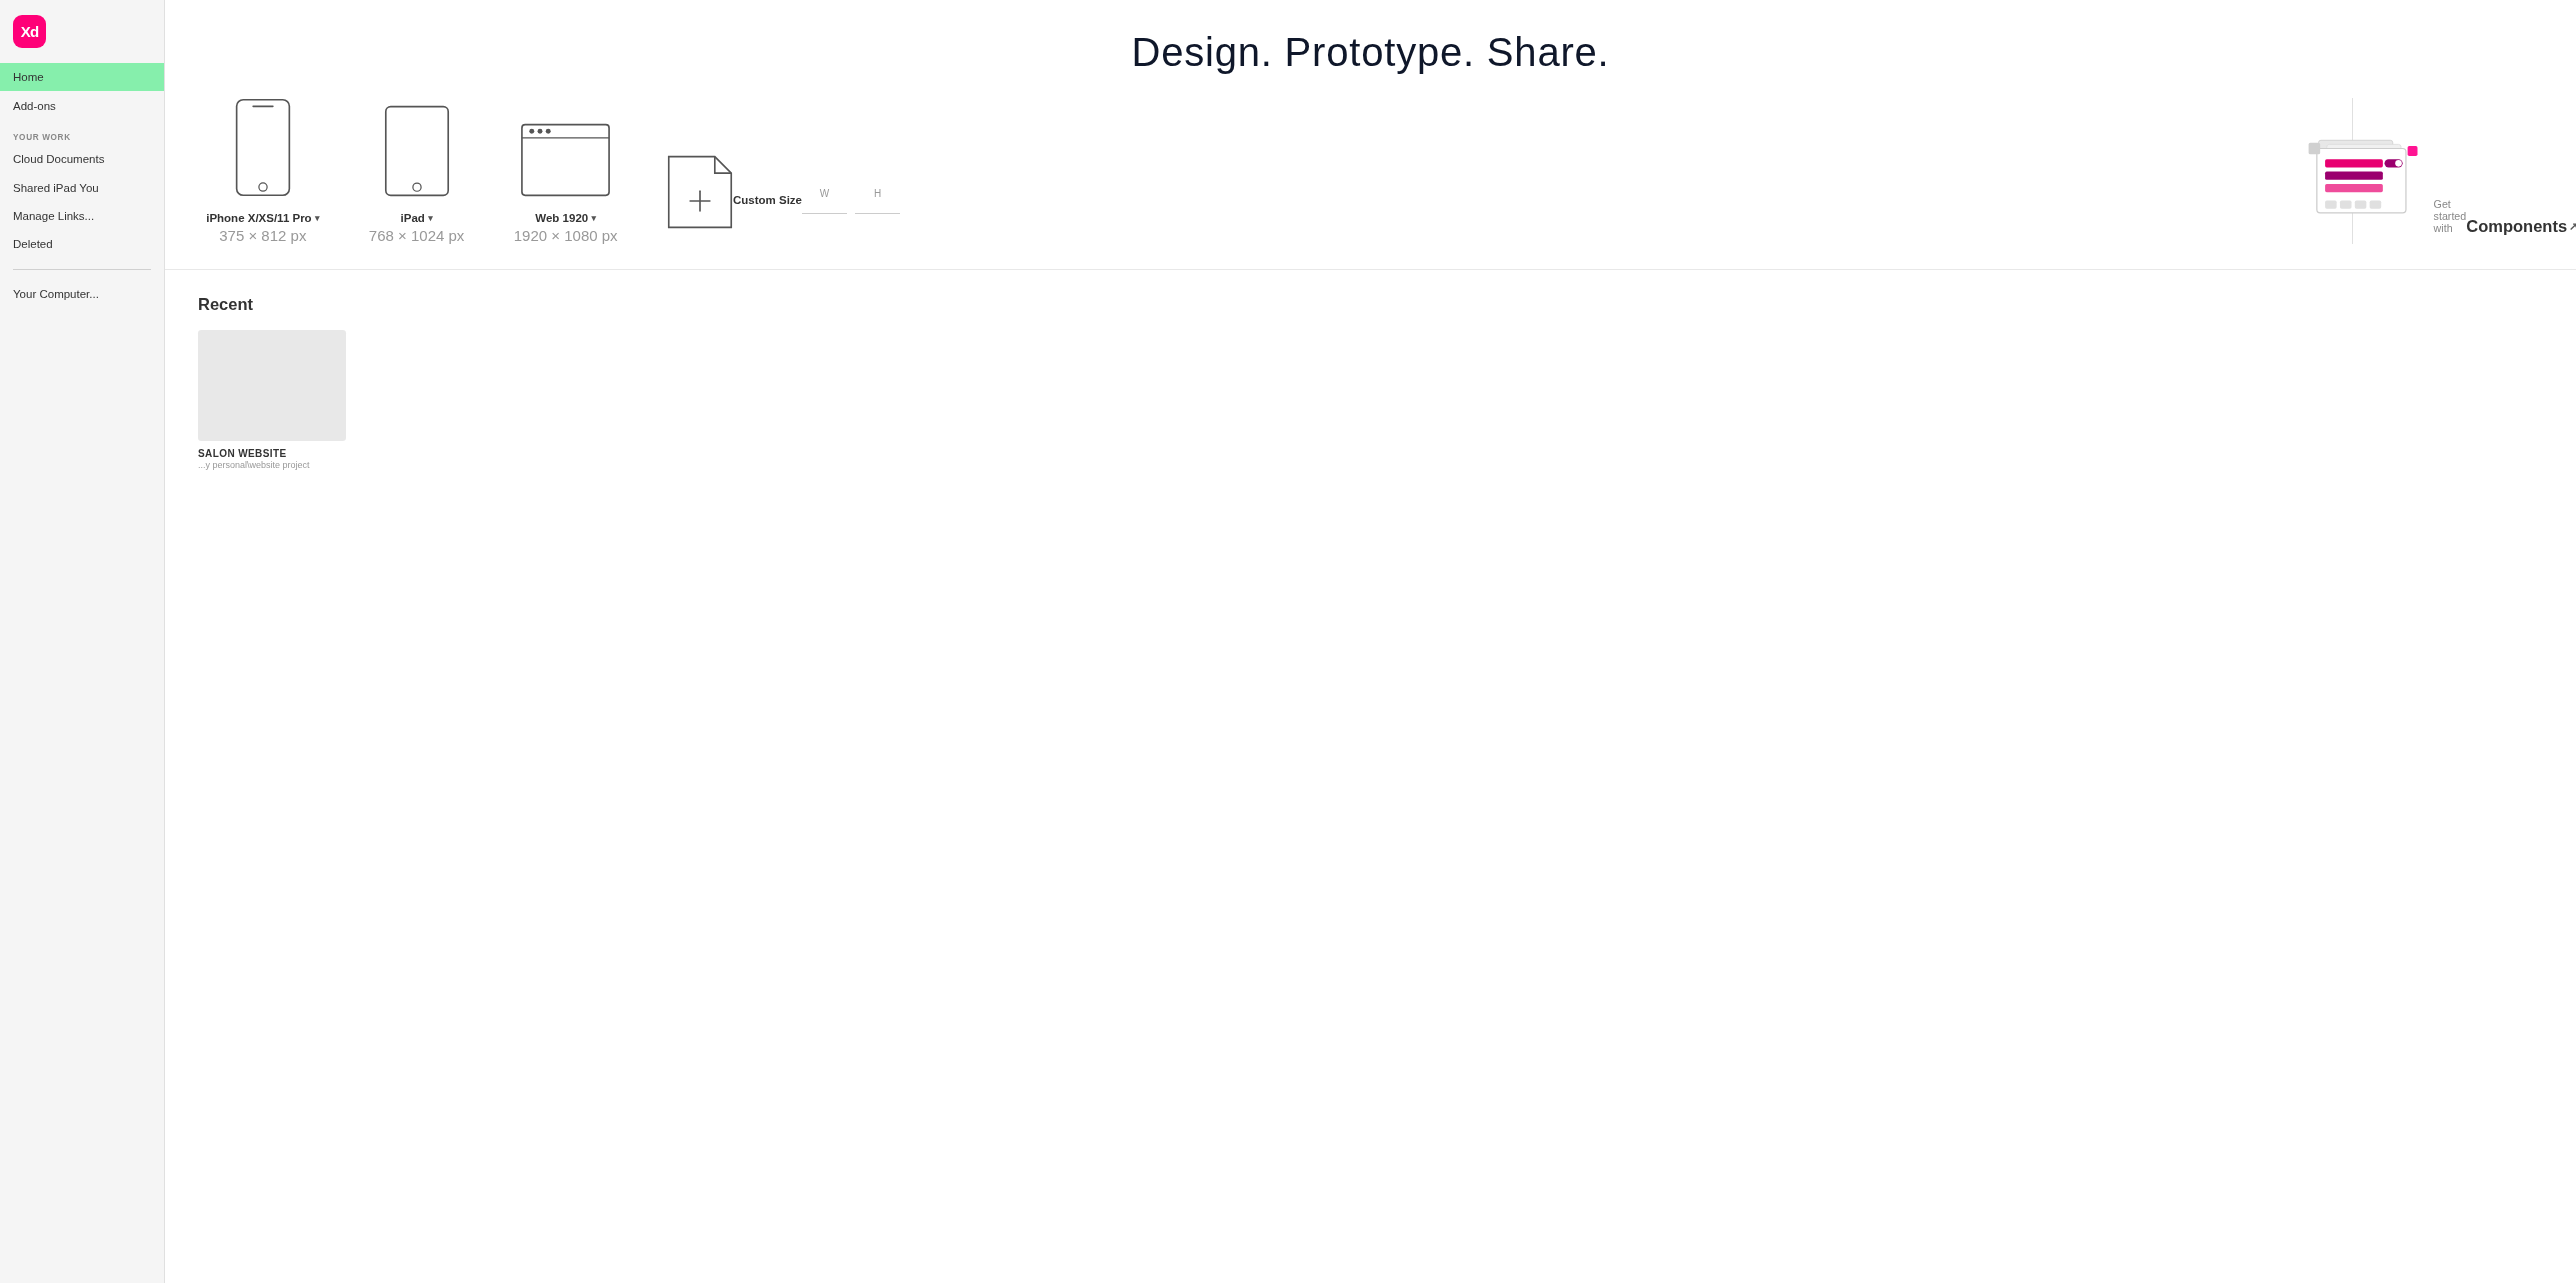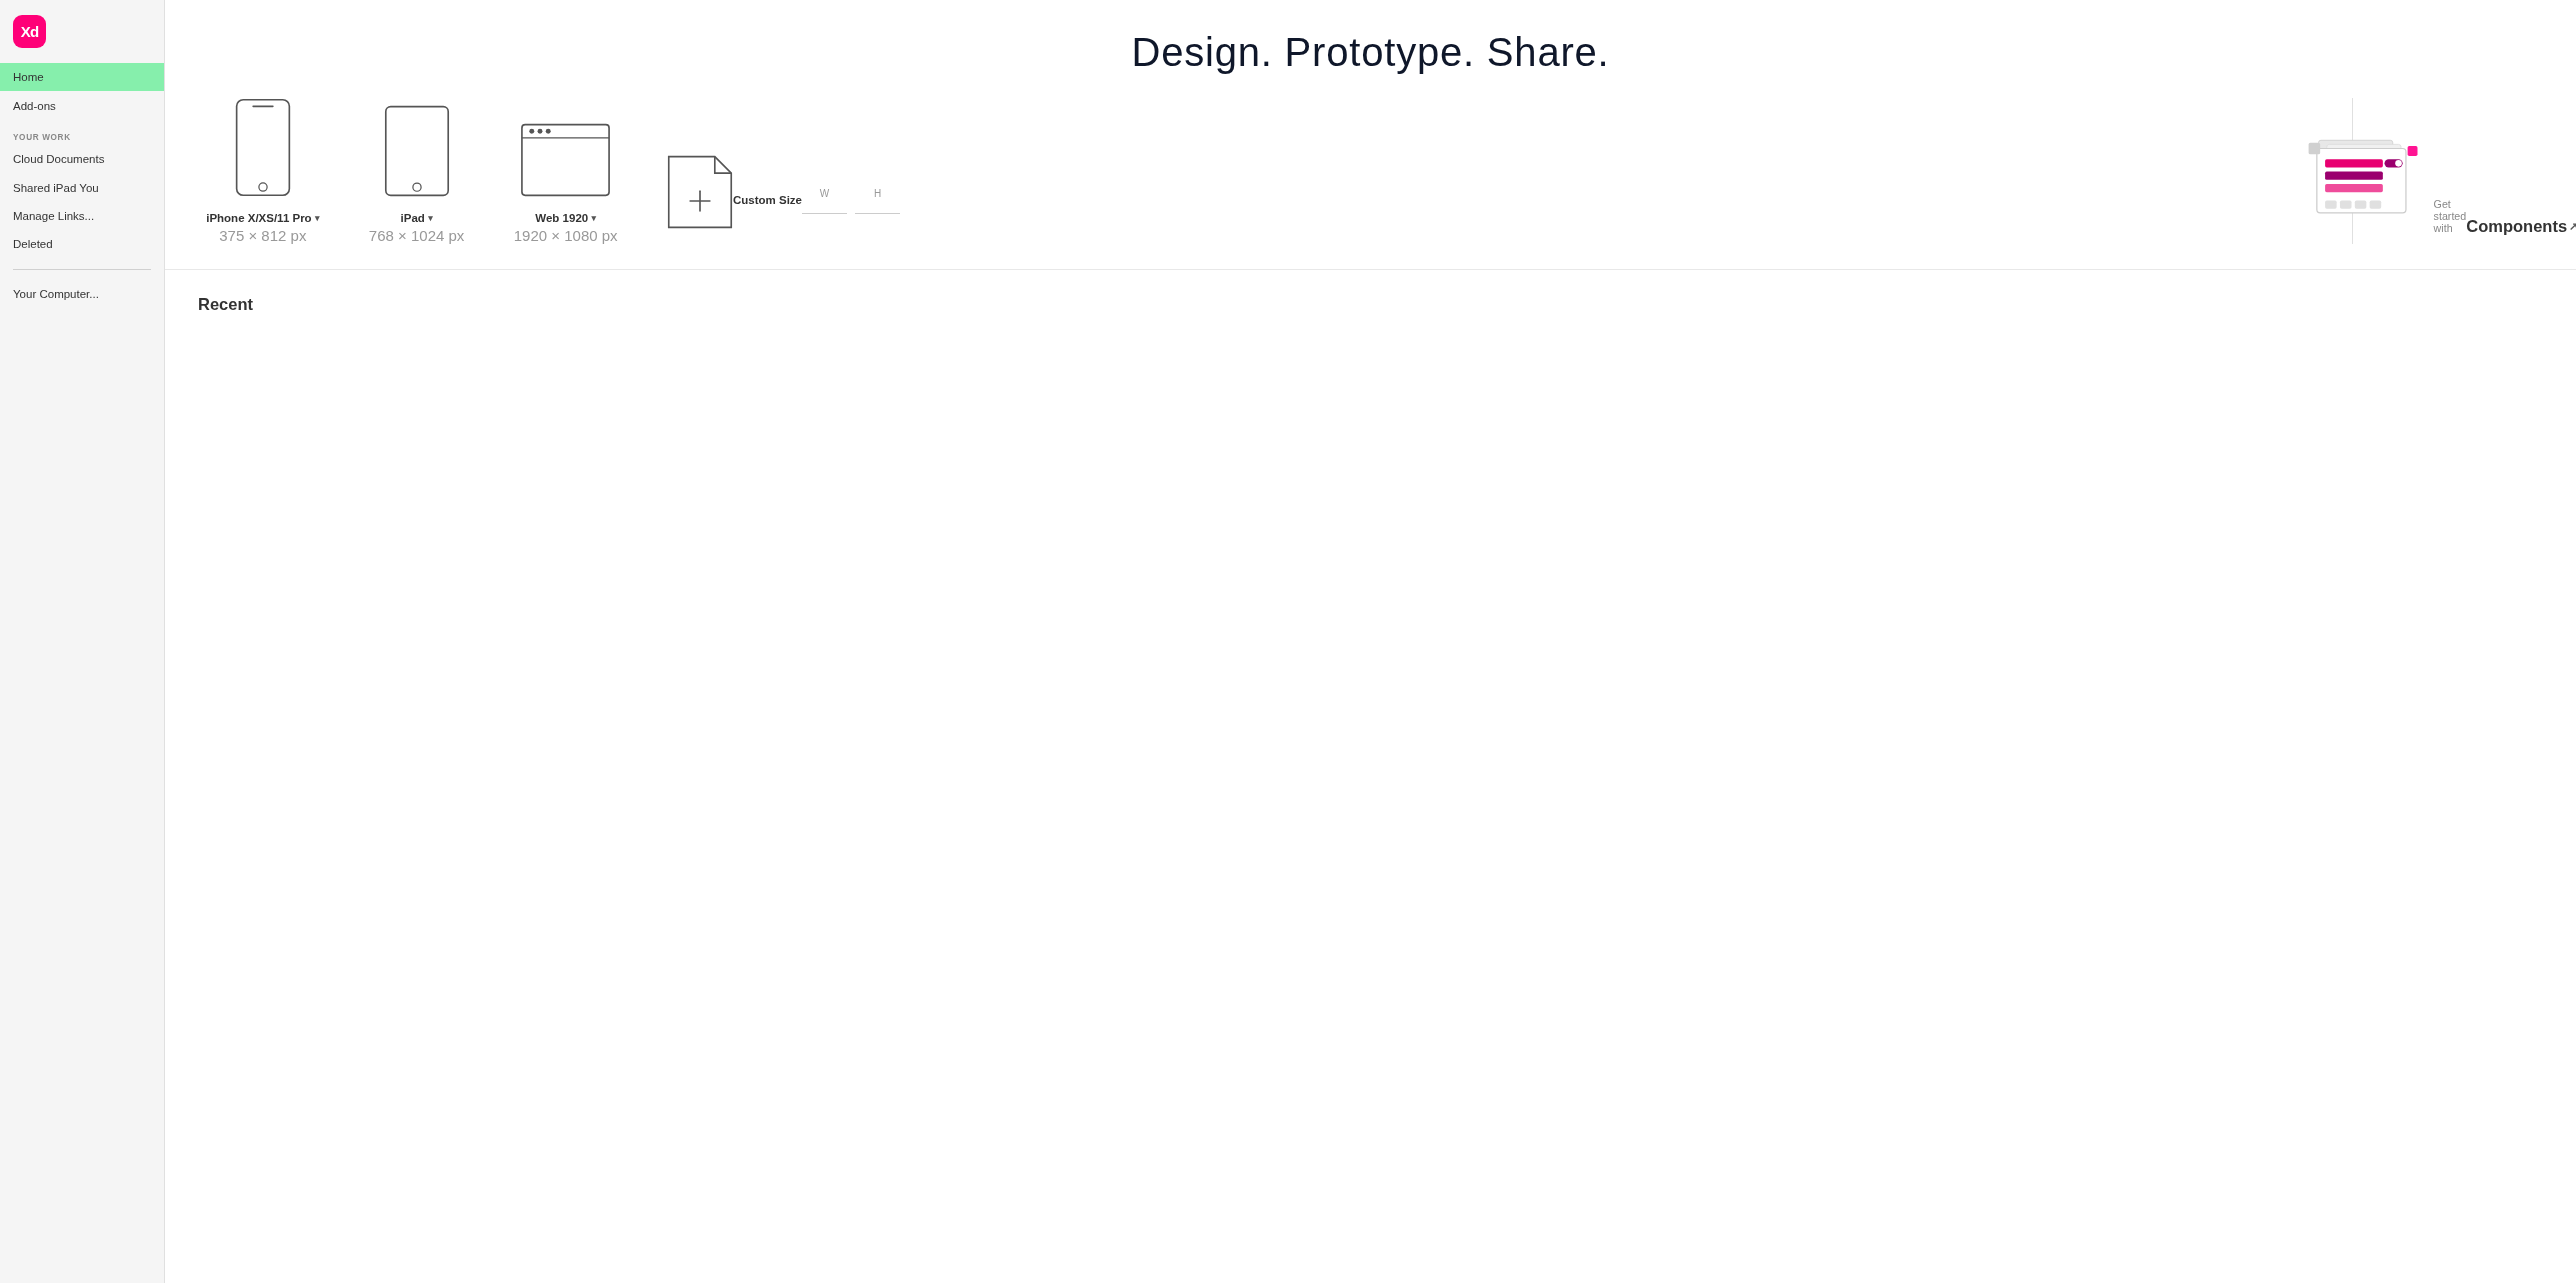--- a/index.html
+++ b/index.html
@@ -423,16 +423,23 @@
         <div class="promo-dot active"></div>
         <div class="promo-dot"></div>
         <div class="promo-dot"></div>
         <div class="promo-dot"></div>
       </div>
     </div>
   </div>
 
   <div class="recent-section">
     <div class="recent-title">Recent</div>
+    <div class="recent-files">
+      <div class="file-card">
+        <div class="file-thumbnail"></div>
+        <div class="file-name">SALON WEBSITE</div>
+        <div class="file-path">...y personal\website project</div>
+      </div>
+    </div>
   </div>
 
 </main>
 
 
 </body></html>

